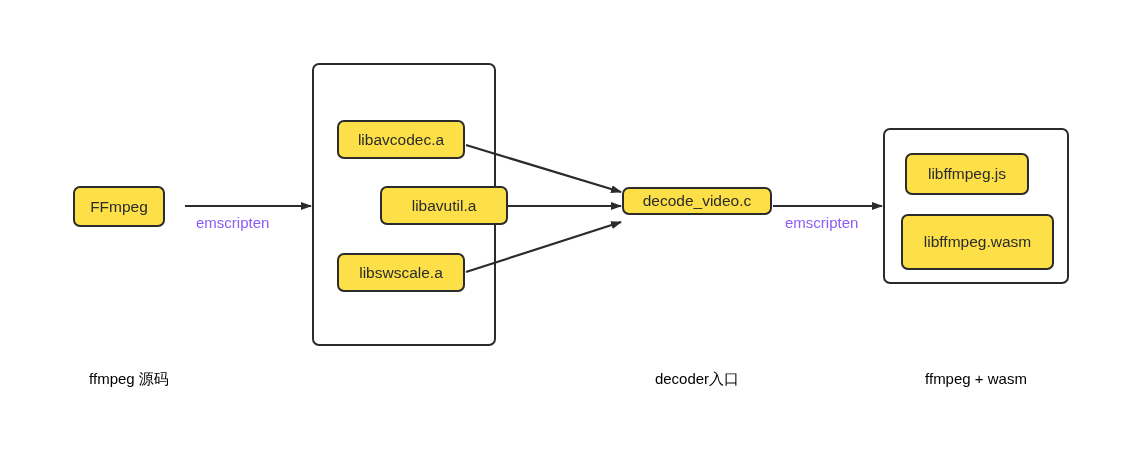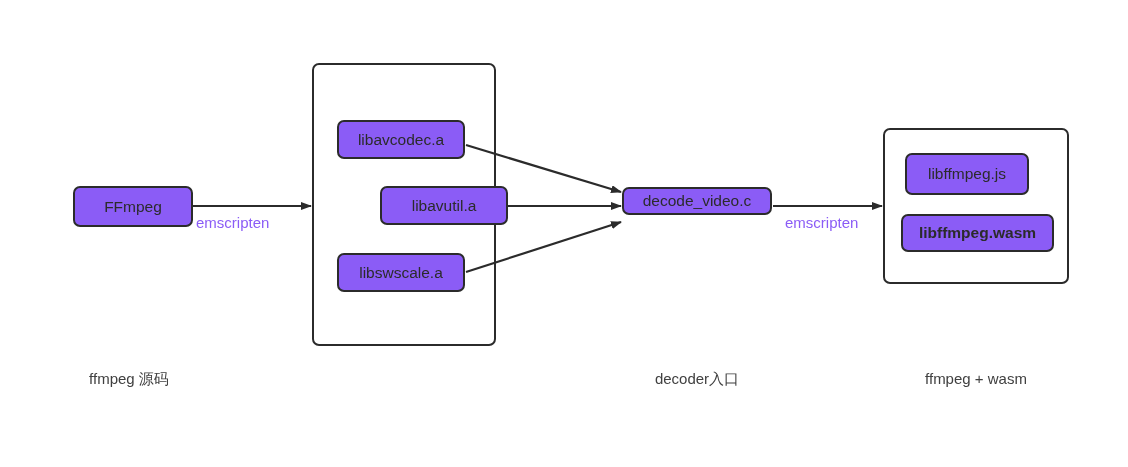--- a/index.html
+++ b/index.html
@@ -23,41 +23,41 @@
     left: 0;
     top: 0;
     width: 1128px;
     height: 467px;
   }
   .node {
     position: absolute;
     box-sizing: border-box;
     border: 2px solid #2b2b2b;
     border-radius: 7px;
-    background: #8b5cf6;
+    background: #fde047;
     display: flex;
     align-items: center;
     justify-content: center;
     font-size: 15.5px;
     line-height: 1;
     color: #2b2b2b;
     white-space: nowrap;
   }
   .group-box {
     position: absolute;
     box-sizing: border-box;
     border: 2px solid #2b2b2b;
     border-radius: 7px;
     background: transparent;
   }
   .caption {
     position: absolute;
     font-size: 15px;
     line-height: 1;
-    color: #404040;
+    color: #000000;
     white-space: nowrap;
     text-align: center;
   }
   .edge-label {
     position: absolute;
     font-size: 15px;
     line-height: 1;
     color: #8b5cf6;
     white-space: nowrap;
   }
@@ -78,21 +78,21 @@
 
     <line x1="466" y1="145" x2="621" y2="192" stroke="#2b2b2b" stroke-width="2.2" marker-end="url(#arrowhead)"></line>
 
     <line x1="466" y1="206" x2="621" y2="206" stroke="#2b2b2b" stroke-width="2.2" marker-end="url(#arrowhead)"></line>
 
     <line x1="466" y1="272" x2="621" y2="222" stroke="#2b2b2b" stroke-width="2.2" marker-end="url(#arrowhead)"></line>
 
     <line x1="773" y1="206" x2="882" y2="206" stroke="#2b2b2b" stroke-width="2.2" marker-end="url(#arrowhead)"></line>
   </svg>
 
-  <div class="node" style="left:73px; top:186px; width:120px; height:41px;text-align:right;">
+  <div class="node" style="left:73px; top:186px; width:92px; height:41px;text-align:right;">
     <span>FFmpeg</span>
   </div>
 
   <div class="group-box" style="left:312px; top:63px; width:184px; height:283px;"></div>
 
   <div class="node" style="left:337px; top:120px; width:128px; height:39px;">
     <span>libavcodec.a</span>
   </div>
 
   <div class="node" style="left:337px; top:186px; width:128px; height:39px;margin-left:43px;">
@@ -106,21 +106,21 @@
   <div class="node" style="left:622px; top:187px; width:150px; height:28px;">
     <span>decode_video.c</span>
   </div>
 
   <div class="group-box" style="left:883px; top:128px; width:186px; height:156px;"></div>
 
   <div class="node" style="left:905px; top:153px; width:124px; height:42px;">
     <span>libffmpeg.js</span>
   </div>
 
-  <div class="node" style="left:901px; top:214px; width:153px; height:38px;font-weight:bold;">
+  <div class="node" style="left:901px; top:214px; width:153px; height:56px;">
     <span>libffmpeg.wasm</span>
   </div>
 
   <div class="edge-label" style="left:196px; top:215px;">emscripten</div>
 
   <div class="edge-label" style="left:785px; top:215px;">emscripten</div>
 
   <div class="caption" style="left:48px; top:371px; width:162px;">ffmpeg 源码</div>
 
 

